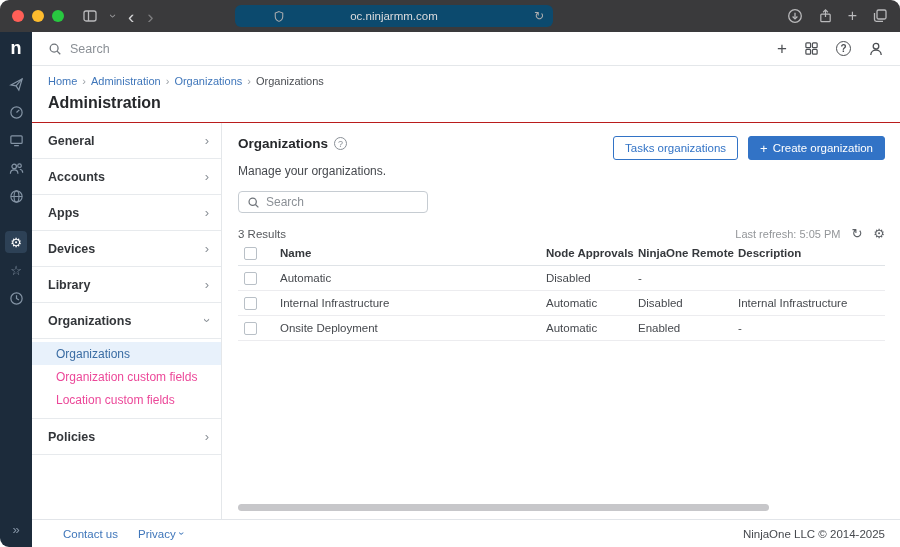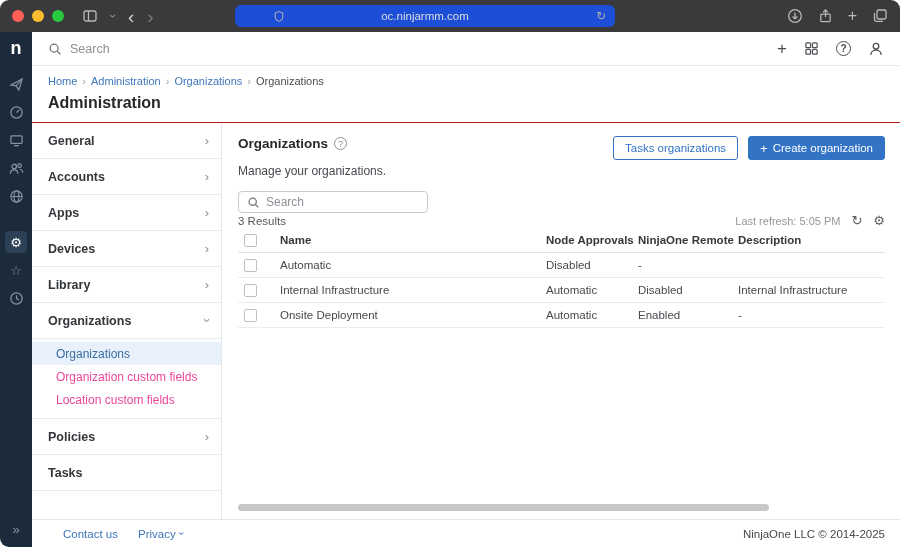--- a/index.html
+++ b/index.html
@@ -10,21 +10,21 @@
   
   .titlebar { height:32px; background:#3a3a3c; display:flex; align-items:center; padding:0 12px; position:relative; }
   .lights { display:flex; gap:8px; }
   .light { width:12px; height:12px; border-radius:50%; cursor:pointer; }
   .light.red { background:#ff5f57; } .light.yellow { background:#febc2e; } .light.green { background:#28c840; }
   .tb-group { display:flex; align-items:center; gap:13px; margin-left:18px; color:#b9b9bb; }
   .tb-chev { font-size:12px; color:#98989a; cursor:pointer; }
   .nav-arrow { font-size:19px; line-height:1; color:#d4d4d6; cursor:pointer; }
   .nav-arrow.fwd { color:#7c7c7e; }
   .rot90 { display:inline-block; transform:rotate(90deg); }
-  .urlbar { position:absolute; left:235px; top:5px; width:380px; height:22px; background:#1d4ed8; border-radius:6px;
+  .urlbar { position:absolute; left:235px; top:5px; width:318px; height:22px; background:#0c4a6e; border-radius:6px;
             display:flex; align-items:center; justify-content:center; color:#dcdcde; font-size:11.5px; cursor:text; }
   .urlbar .shield { position:absolute; left:38px; color:#aeaeb0; display:flex; cursor:pointer; }
   .urlbar .reload { position:absolute; right:9px; font-size:12px; color:#aeaeb0; cursor:pointer; }
   .tb-right { margin-left:auto; display:flex; align-items:center; gap:15px; color:#b9b9bb; }
   .tb-right span { display:flex; cursor:pointer; }
   .tb-plus { font-size:16px; }
 
   
   .app { display:flex; height:515px; }
   .rail { width:32px; background:#1c2b3b; display:flex; flex-direction:column; align-items:center; flex-shrink:0; }
@@ -76,21 +76,21 @@
   .btn { height:24px; border-radius:3px; font-size:11.5px; padding:0 11px; cursor:pointer; font-family:inherit;
          display:flex; align-items:center; gap:5px; }
   .btn.outline { background:#fff; border:1px solid #3273c6; color:#3273c6; }
   .btn.solid { background:#3273c6; border:1px solid #3273c6; color:#fff; }
   .btn .plus { font-size:13px; }
   .subtitle { margin-top:4px; font-size:12px; color:#46494e; }
   .table-search { margin-top:13px; width:190px; height:22px; border:1px solid #c6ccd2; border-radius:4px;
                   display:flex; align-items:center; gap:6px; padding:0 8px; color:#6f747a; }
   .table-search input { border:none; outline:none; flex:1; font-size:12px; min-width:0; font-family:inherit; }
   .table-search input::placeholder { color:#8b9096; }
-  .results-row { display:flex; align-items:center; justify-content:space-between; font-size:11.5px; color:#55585c; }
+  .results-row { margin-top:13px; display:flex; align-items:center; justify-content:space-between; font-size:11.5px; color:#55585c; }
   .rr-right { display:flex; align-items:center; gap:11px; color:#939699; font-size:11px; }
   .rr-right .ic { font-size:13px; color:#5d6166; cursor:pointer; }
 
   .table { }
   .trow { display:grid; grid-template-columns:42px 266px 92px 100px 1fr; align-items:center; height:25px;
           border-bottom:1px solid #ececef; font-size:11.5px; color:#46494e; }
   .trow.head { font-weight:bold; color:#35383c; border-bottom:1px solid #dfe3e7; }
   .checkbox { width:13px; height:13px; border:1px solid #b9c0c7; border-radius:2px; background:#fff; margin-left:6px; cursor:pointer; }
   .cell-name { cursor:pointer; }
 
@@ -286,23 +286,20 @@
           </div>
           <div class="subnav">
             <div class="sub-item selected">Organizations</div>
             <div class="sub-item">Organization custom fields</div>
             <div class="sub-item">Location custom fields</div>
           </div>
           <div class="nav-item">
             <span>Policies</span>
             <span class="chev">›</span>
           </div>
-          <div class="nav-item">
-            <span>Tasks</span>
-          </div>
         </nav>
 
         <main class="panel">
           <div class="panel-head">
             <div class="ph-left">
               <h2>Organizations</h2>
               <span class="info">?</span>
             </div>
             <div class="ph-actions">
               <button class="btn outline">Tasks organizations</button>

